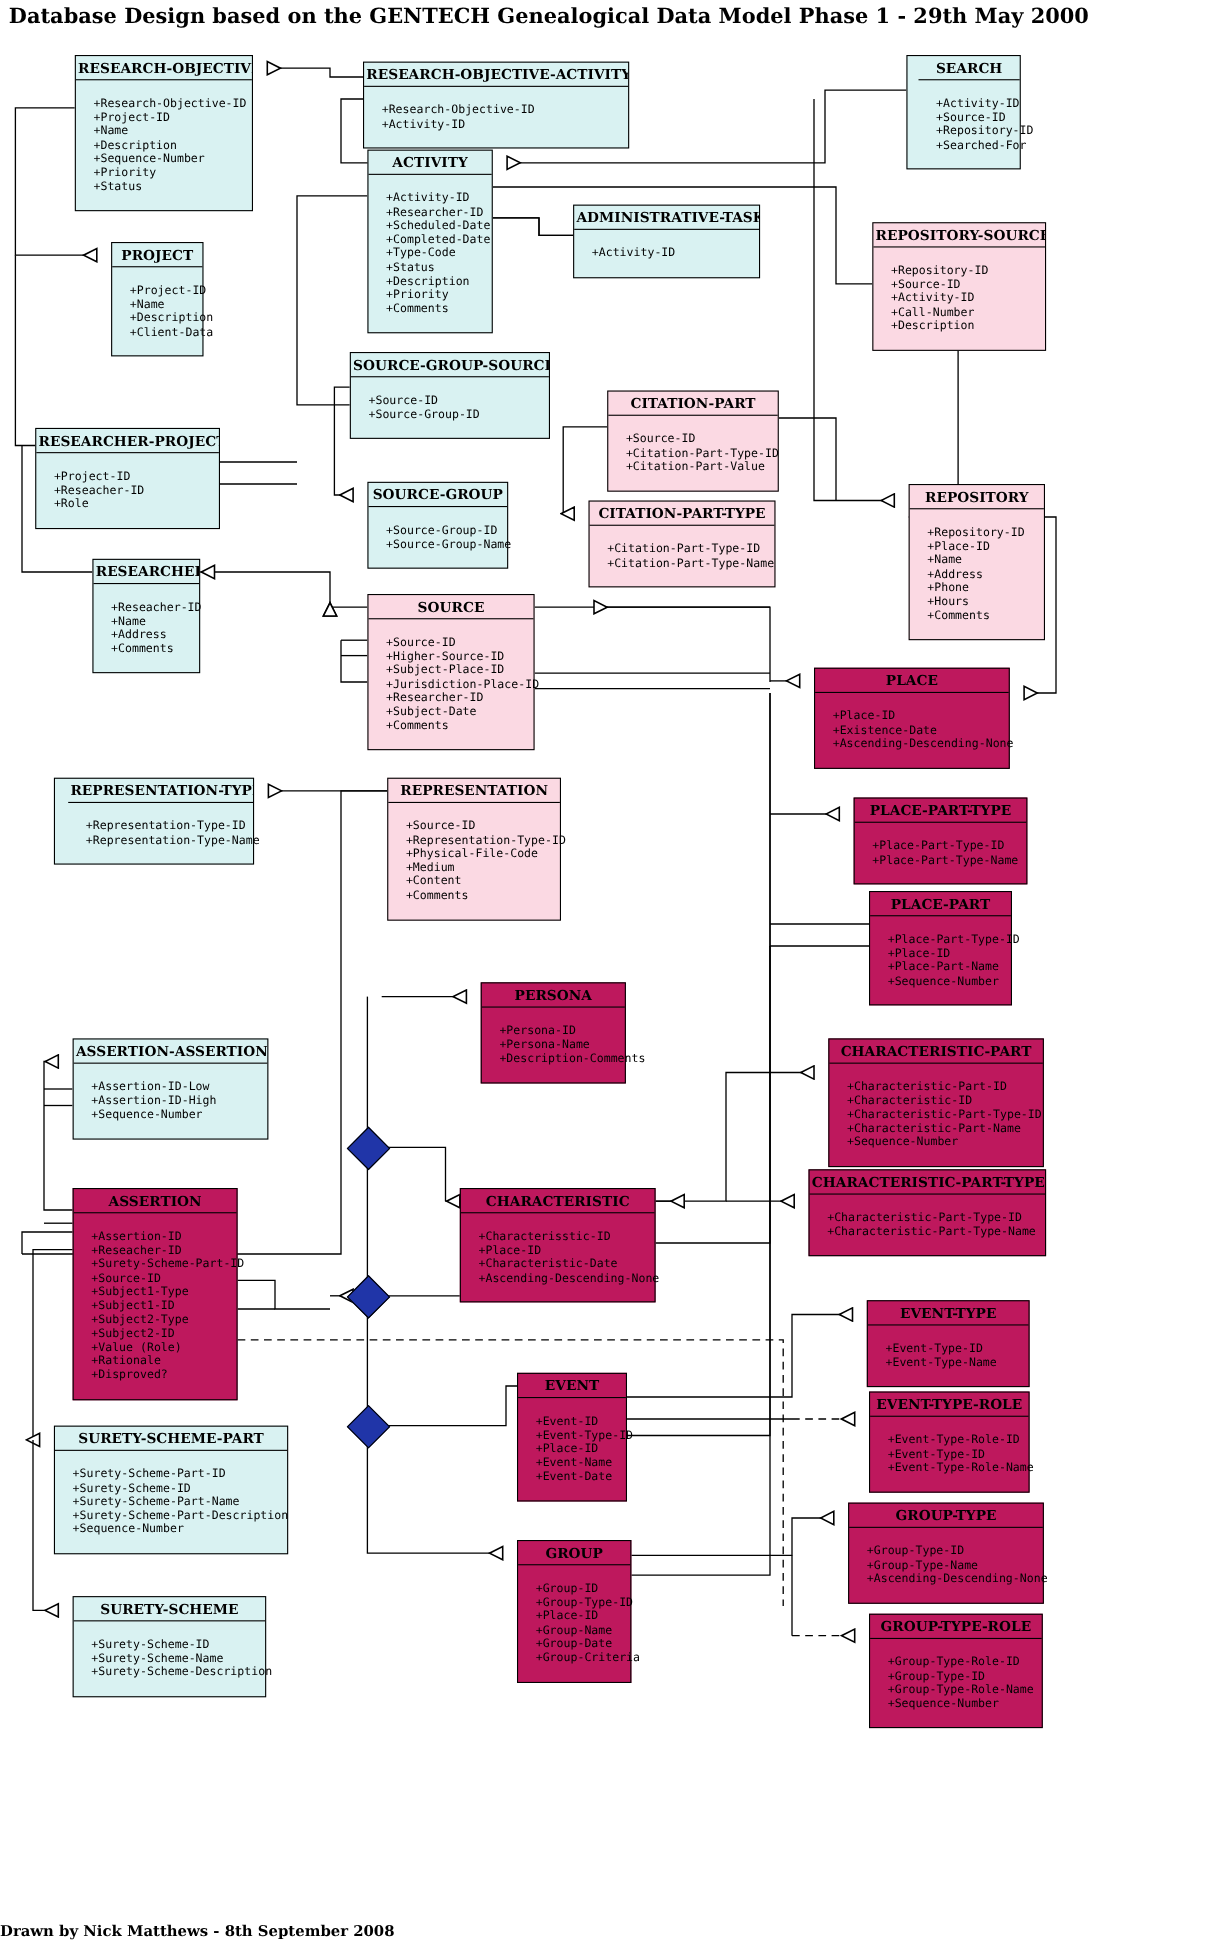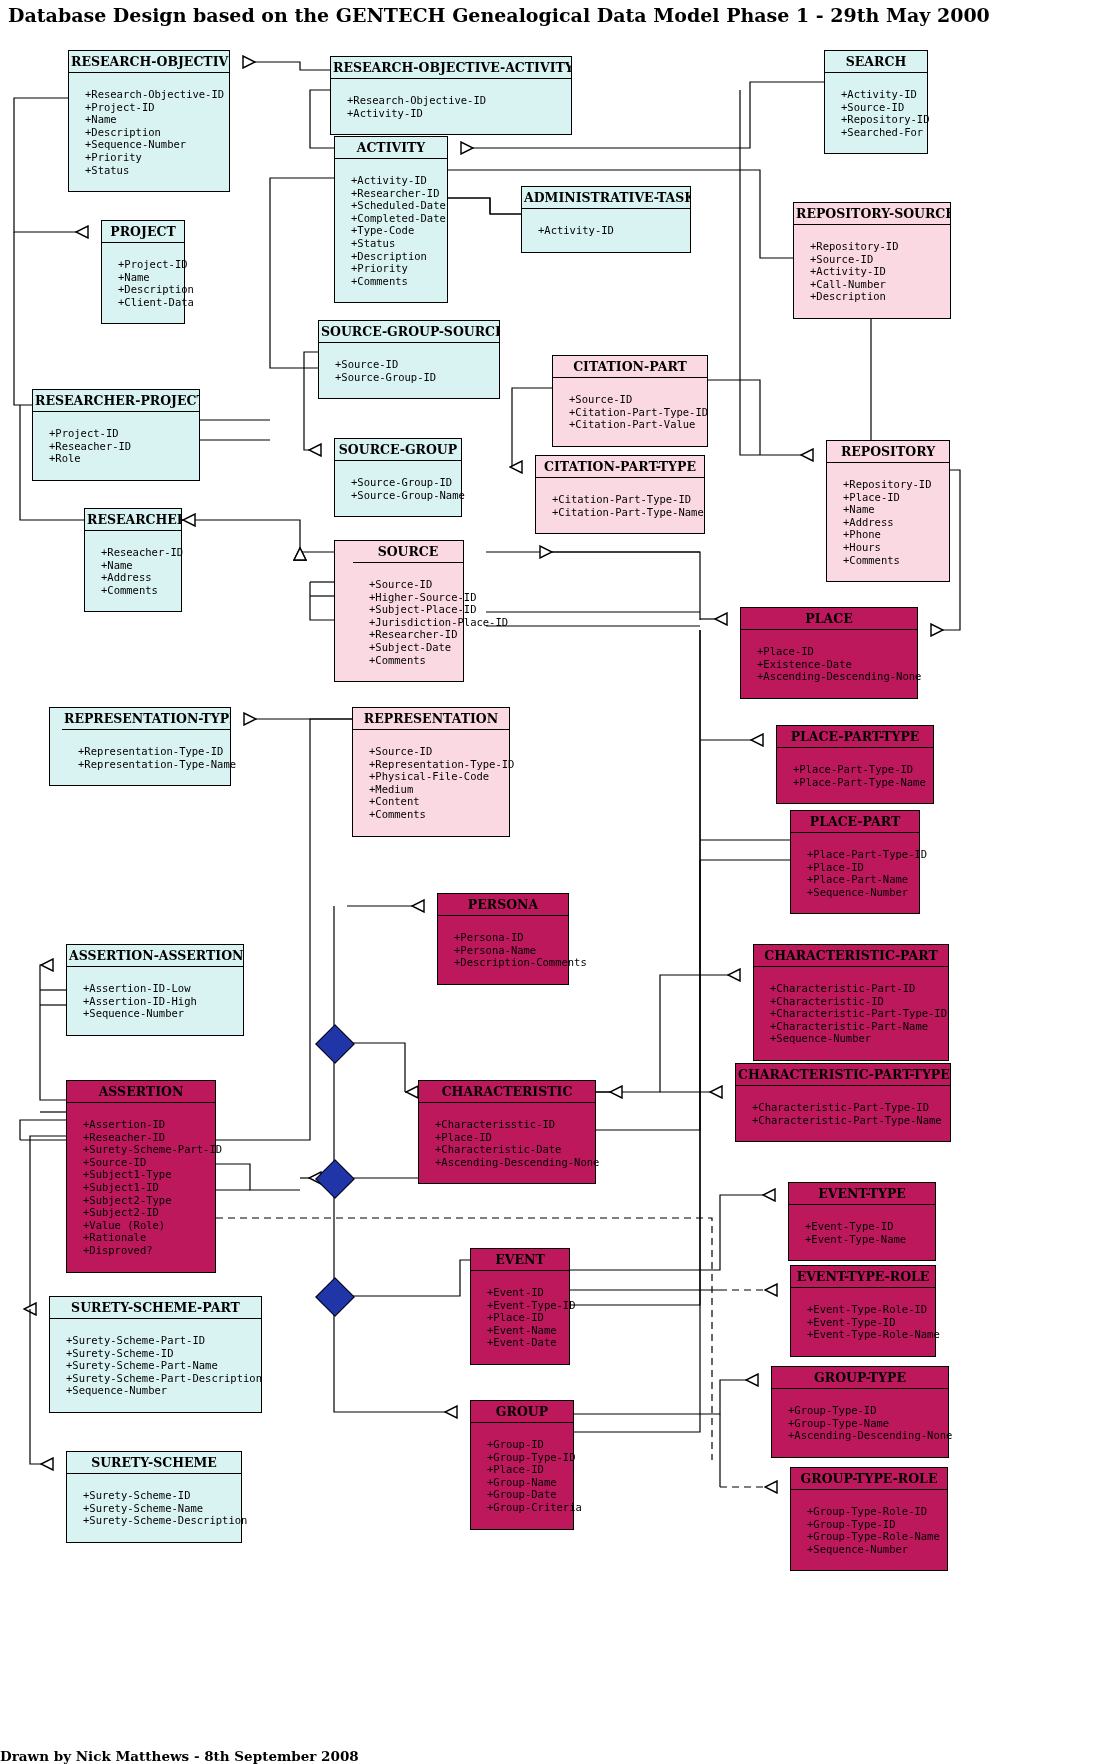--- a/index.html
+++ b/index.html
@@ -185,21 +185,21 @@
         <li>+Status</li>
       </ul>
     </div>
     <div class="entity cyan" style="left: 330px; top: 56px; width: 242px;">
       <div class="ename">RESEARCH-OBJECTIVE-ACTIVITY</div>
       <ul>
         <li>+Research-Objective-ID</li>
         <li>+Activity-ID</li>
       </ul>
     </div>
-    <div class="entity cyan" style="left: 824px; top: 50px; width: 104px;">
+    <div class="entity cyan" style="left: 824px; top: 50px; width: 104px; padding-left: 10px;">
       <div class="ename">SEARCH</div>
       <ul>
         <li>+Activity-ID</li>
         <li>+Source-ID</li>
         <li>+Repository-ID</li>
         <li>+Searched-For</li>
       </ul>
     </div>
     <div class="entity cyan" style="left: 334px; top: 136px; width: 114px;">
       <div class="ename">ACTIVITY</div>
@@ -291,21 +291,21 @@
     </div>
     <div class="entity cyan" style="left: 84px; top: 508px; width: 98px;">
       <div class="ename">RESEARCHER</div>
       <ul>
         <li>+Reseacher-ID</li>
         <li>+Name</li>
         <li>+Address</li>
         <li>+Comments</li>
       </ul>
     </div>
-    <div class="entity pink" style="left: 334px; top: 540px; width: 130px; padding-left: 18px;">
+    <div class="entity pink" style="left: 334px; top: 540px; width: 152px;">
       <div class="ename">SOURCE</div>
       <ul>
         <li>+Source-ID</li>
         <li>+Higher-Source-ID</li>
         <li>+Subject-Place-ID</li>
         <li>+Jurisdiction-Place-ID</li>
         <li>+Researcher-ID</li>
         <li>+Subject-Date</li>
         <li>+Comments</li>
       </ul>

